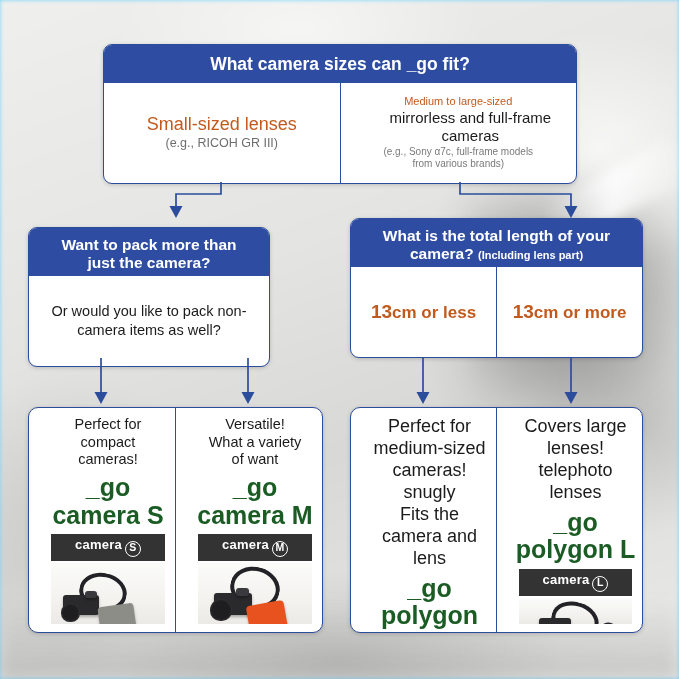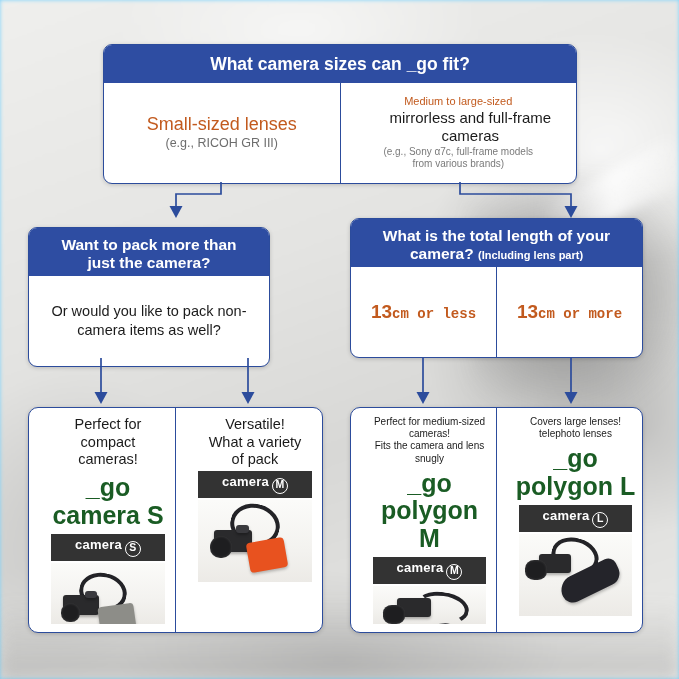--- a/index.html
+++ b/index.html
@@ -132,38 +132,38 @@
   #q-left  { left: 28px;  top: 218px; width: 242px; margin-top: 9px; }
   #q-right { left: 350px; top: 218px; width: 293px; }
   .q-panel .hdr { font-size: 15.5px; padding-top: 8px; height: 48px; }
   .q-panel .cols { height: 90px; }
   .q-panel .col { padding: 4px 9px; font-size: 14.5px; color: #1b1b1b; line-height: 1.28; }
   .q-big {
     color: #c25a1e;
     font-weight: bold;
     font-size: 19px;
   }
-  .q-big .unit { font-size: 14px; font-family: Liberation Mono, monospace; }
+  .q-big .unit { font-size: 17px; }
 
   
   .r-panel { height: 226px; border-radius: 10px; }
   #r-left  { left: 28px;  top: 407px; width: 295px; }
   #r-right { left: 350px; top: 407px; width: 293px; }
   .r-panel .cols { height: 100%; }
   .r-panel .col {
     padding: 8px 6px 8px 18px;
     justify-content: flex-start;
   }
   .r-desc {
     color: #1b1b1b;
     line-height: 1.22;
     margin-bottom: 2px;
   }
   .r-desc.sz-a { font-size: 14.5px; }
-  .r-desc.sz-b { font-size: 10px; }
+  .r-desc.sz-b { font-size: 18px; }
   .r-prod {
     color: #1a5c24;
     font-weight: bold;
     font-size: 25px;
     line-height: 1.1;
     margin: 3px 0 5px 0;
   }
   .badge {
     background: #333333;
     color: #ffffff;
@@ -332,22 +332,23 @@
             <div class="body" style="left:26px;top:16px;width:12px;height:7px;background:#3a3a3e"></div>
           </div>
           <div class="pouch" style="left:48px;top:42px;width:36px;height:27px;background:#8d8d88;border-radius:4px;transform:rotate(-8deg)"></div>
         </div>
       </div>
 
       <div class="col">
         <div class="r-desc sz-a">
           <div>Versatile!</div>
           <div>What a variety</div>
-          <div>of pack</div>
-        </div>
+          <div>of want</div>
+        </div>
+        <div class="r-prod">_go camera M</div>
         <div class="badge">
           <span>camera</span><span class="ring">M</span>
         </div>
         <div class="photo">
           <div class="floor"></div>
           <div class="cam" style="left:10px;top:8px;width:66px;height:60px">
             <div class="strap" style="left:22px;top:-4px;width:42px;height:34px;border-color:#232327;border-bottom-color:transparent;transform:rotate(14deg)"></div>
             <div class="body" style="left:6px;top:22px;width:38px;height:22px"></div>
             <div class="lens" style="left:2px;top:28px;width:22px;height:22px"></div>
             <div class="body" style="left:28px;top:17px;width:13px;height:8px;background:#3a3a3e"></div>
@@ -359,22 +360,22 @@
     </div>
   </div>
 
   <div class="panel r-panel" id="r-right">
     <div class="cols">
 
       <div class="col">
         <div class="r-desc sz-b">
           <div>Perfect for medium-sized</div>
           <div>cameras!</div>
+          <div>snugly</div>
           <div>Fits the camera and lens</div>
-          <div>snugly</div>
         </div>
         <div class="r-prod">_go polygon M</div>
         <div class="badge">
           <span>camera</span><span class="ring">M</span>
         </div>
         <div class="photo">
           <div class="floor"></div>
           <div class="cam" style="left:8px;top:4px;width:74px;height:50px">
             <div class="strap" style="left:34px;top:2px;width:46px;height:24px;border-color:#232327;border-bottom-color:transparent;border-left-color:transparent;transform:rotate(8deg)"></div>
             <div class="body" style="left:16px;top:8px;width:34px;height:19px"></div>

